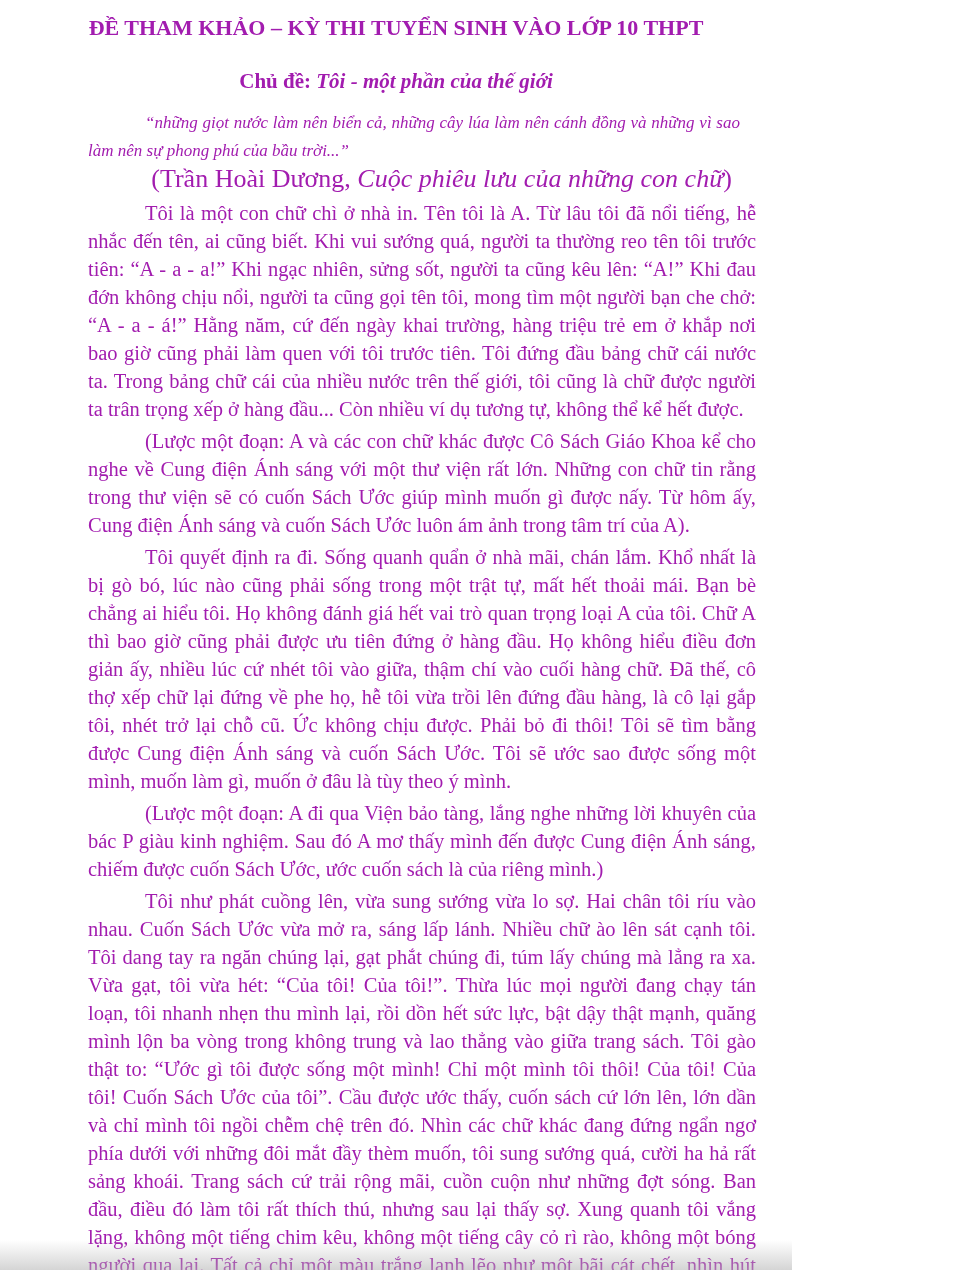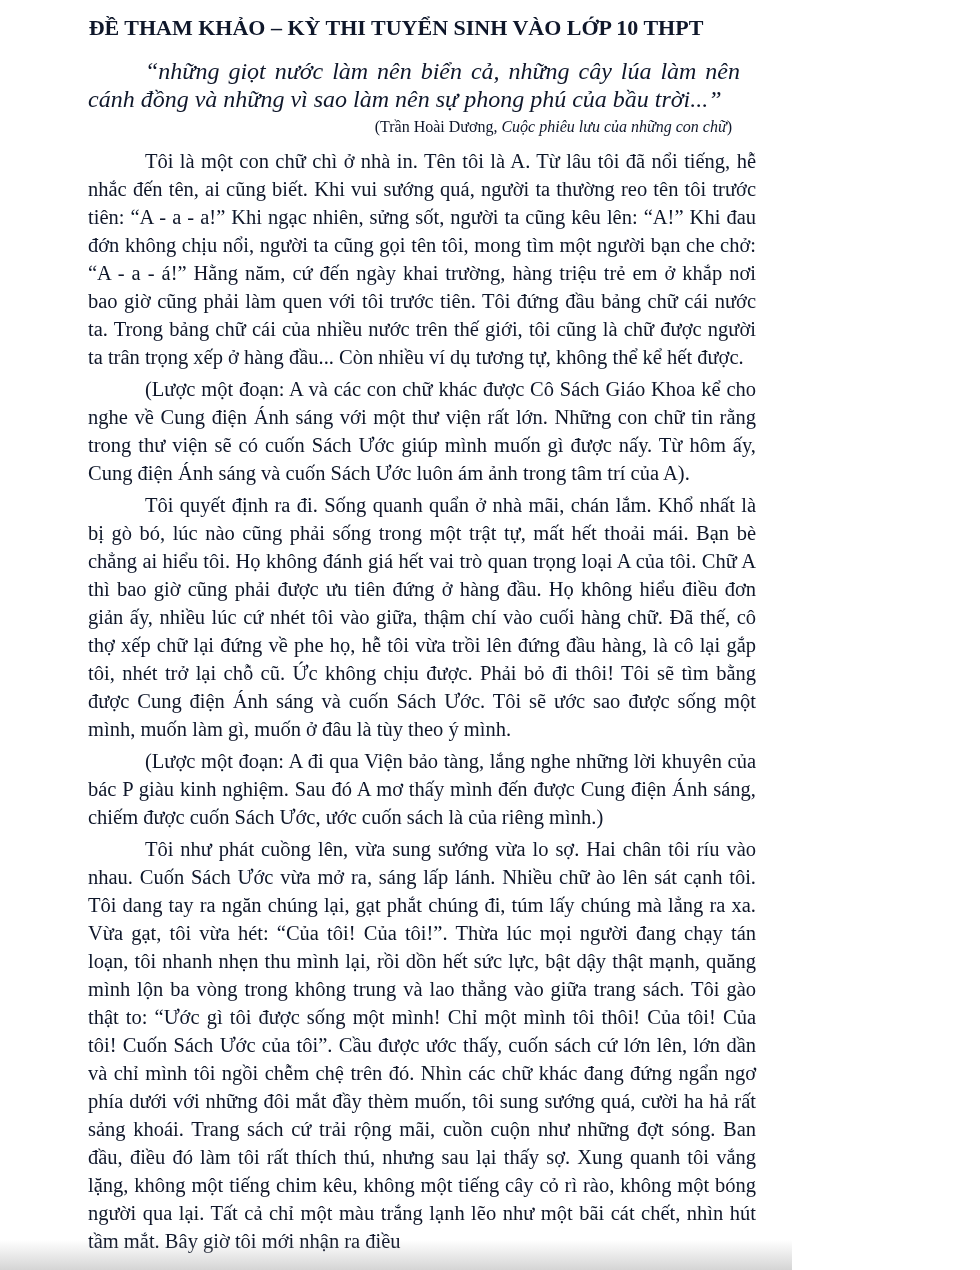--- a/index.html
+++ b/index.html
@@ -3,21 +3,21 @@
 <meta charset="utf-8">
 <style>
   html, body { margin: 0; padding: 0; background: #ffffff; }
   .page {
     position: relative;
     width: 792px;
     height: 1270px;
     box-sizing: border-box;
     padding: 12px 36px 0 88px;
     background: #ffffff;
-    color: #0f172a;
+    color: #a21caf;
     font-family: "Liberation Serif", "DejaVu Serif", serif;
     overflow: hidden;
   }
   .doc-header {
     margin-left: -52px; 
     text-align: center;
     font-weight: bold;
     font-size: 22px;
     line-height: 31px;
   }
@@ -26,28 +26,28 @@
     margin-top: 24px;
     text-align: center;
     font-weight: bold;
     font-size: 21px;
     line-height: 28px;
   }
   .topic .title { font-style: italic; }
   .quote {
     margin: 14px 16px 0 0;
     font-style: italic;
-    font-size: 24px;
+    font-size: 17px;
     line-height: 28px;
     text-align: justify;
     text-indent: 57px;
   }
   .attribution {
     margin: 0;
-    font-size: 16px;
+    font-size: 26px;
     line-height: 28px;
     text-align: right;
     padding-right: 24px;
   }
   .attribution .work { font-style: italic; }
   .heading {
     margin: 8px 0 0 0;
     font-weight: bold;
     font-size: 21px;
     line-height: 28px;
@@ -74,20 +74,21 @@
 </style>
 </head>
 <body>
 
 <div class="page">
 
   <div class="doc-header">
     <div>ĐỀ THAM KHẢO – KỲ THI TUYỂN SINH VÀO LỚP 10 THPT</div>
   </div>
 
+  <div class="topic"><span>Chủ đề: </span><span class="title">Tôi - một phần của thế giới</span></div>
 
   <p class="quote">“những giọt nước làm nên biển cả, những cây lúa làm nên cánh đồng và những vì sao làm nên sự phong phú của bầu trời...”</p>
 
   <p class="attribution"><span>(Trần Hoài Dương, </span><span class="work">Cuộc phiêu lưu của những con chữ</span><span>)</span></p>
 
 
   <p class="body first it">Tôi là một con chữ chì ở nhà in. Tên tôi là A. Từ lâu tôi đã nổi tiếng, hễ nhắc đến tên, ai cũng biết. Khi vui sướng quá, người ta thường reo tên tôi trước tiên: “A - a - a!” Khi ngạc nhiên, sửng sốt, người ta cũng kêu lên: “A!” Khi đau đớn không chịu nổi, người ta cũng gọi tên tôi, mong tìm một người bạn che chở: “A - a - á!” Hằng năm, cứ đến ngày khai trường, hàng triệu trẻ em ở khắp nơi bao giờ cũng phải làm quen với tôi trước tiên. Tôi đứng đầu bảng chữ cái nước ta. Trong bảng chữ cái của nhiều nước trên thế giới, tôi cũng là chữ được người ta trân trọng xếp ở hàng đầu... Còn nhiều ví dụ tương tự, không thể kể hết được.</p>
 
   <p class="body"><span class="up">(Lược một đoạn: </span><span class="it">A và các con chữ khác được Cô Sách Giáo Khoa kể cho nghe về Cung điện Ánh sáng với một thư viện rất lớn. Những con chữ tin rằng trong thư viện sẽ có cuốn Sách Ước giúp mình muốn gì được nấy. Từ hôm ấy, Cung điện Ánh sáng và cuốn Sách Ước luôn ám ảnh trong tâm trí của A</span><span class="up">).</span></p>
 

